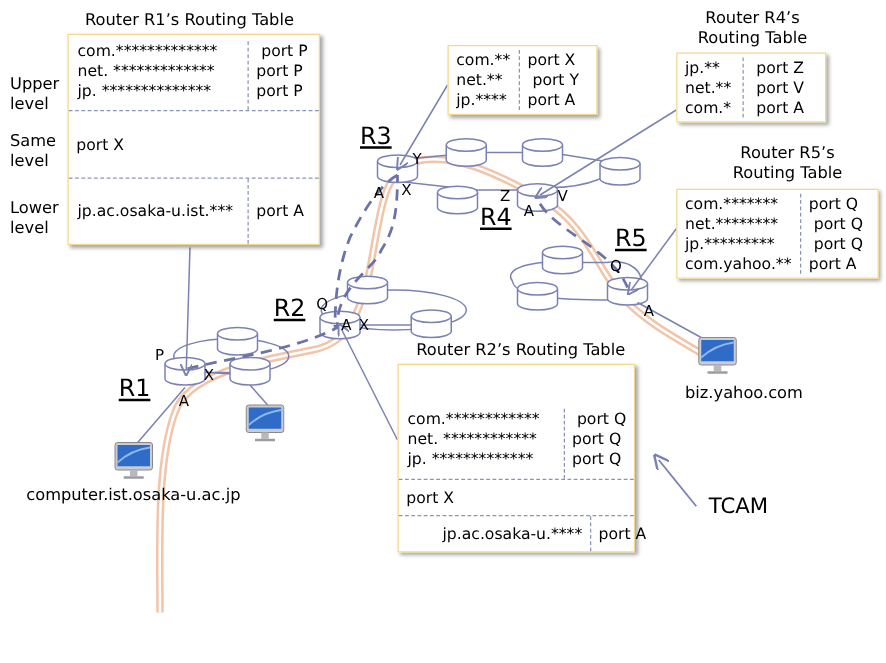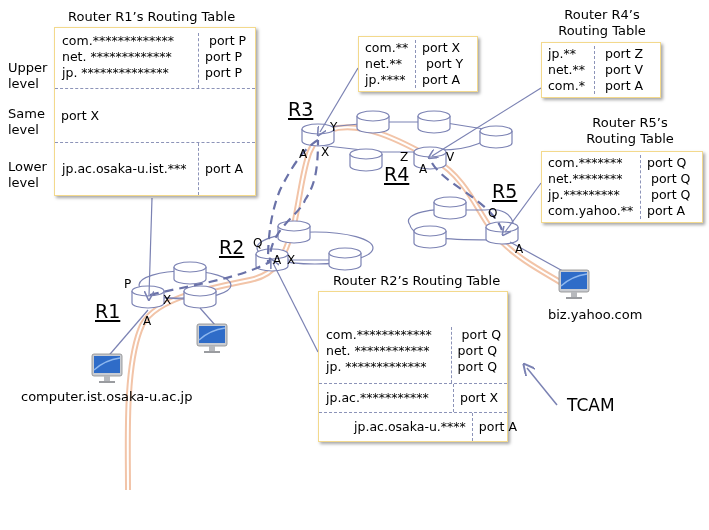--- a/index.html
+++ b/index.html
@@ -158,21 +158,20 @@
 <div class="rt" style="left:318px; top:291px; width:188px;">
   <div class="rt-row" style="height:62px; padding-top:5px; box-sizing:border-box;margin-top:30px;">
     <div class="rt-left" style="width:121px;">com.************
 net. ************
 jp. *************</div>
     <div class="rt-right"> port Q
 port Q
 port Q</div>
   </div>
   <div class="rt-row" style="height:28px; align-items:center;">
-    <div class="rt-left" style="width:121px; height:100%; display:flex; align-items:center;">jp.ac.***********</div>
     <div class="rt-right">port X</div>
   </div>
   <div class="rt-row" style="height:28px; align-items:center;margin-left:28px;">
     <div class="rt-left" style="width:121px; height:100%; display:flex; align-items:center;">jp.ac.osaka-u.****</div>
     <div class="rt-right">port A</div>
   </div>
 </div>
 
 <div class="router-name" style="left:95px; top:300px;">R1</div>
 <div class="router-name" style="left:219px; top:236px;">R2</div>

